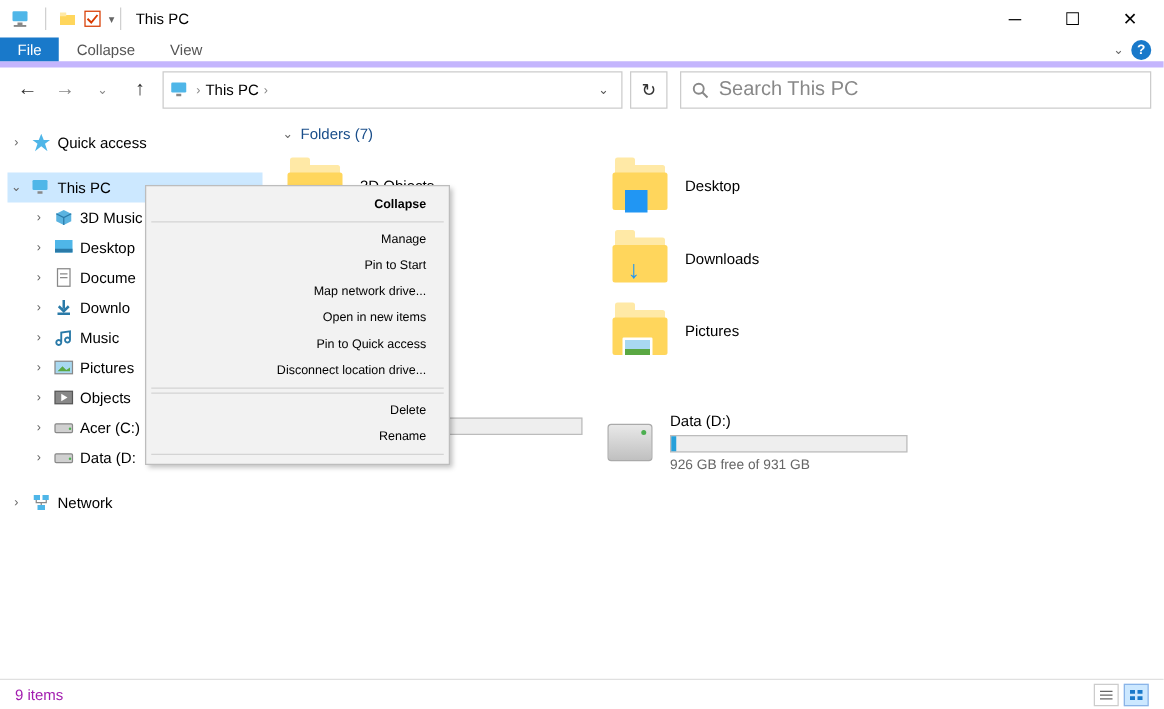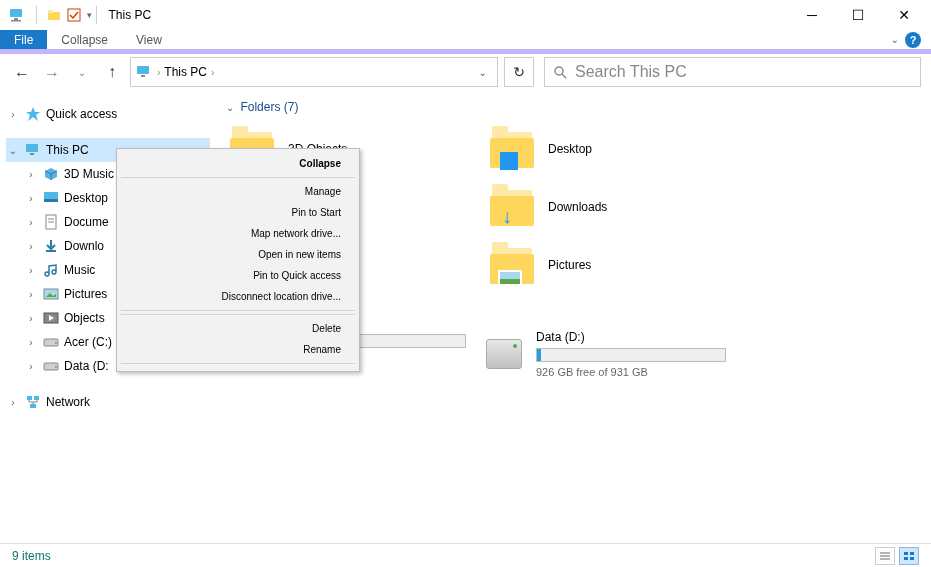--- a/index.html
+++ b/index.html
@@ -75,21 +75,21 @@
 
 
 .context-menu { position: absolute; left: 116px; top: 148px; width: 244px; background: #f2f2f2; border: 1px solid #bdbdbd; box-shadow: 2px 2px 4px rgba(0,0,0,0.25); padding: 4px 2px; z-index: 100; }
 .context-menu .item { padding: 5px 16px; font-size: 10px; cursor: default; text-align: right; }
 .context-menu .item.bold { font-weight: 600; }
 .context-menu .sep { height: 1px; background: #d4d4d4; margin: 3px 2px; }
 .context-menu .item.highlight { background: #fff200; display: inline-block; margin-left: 16px; padding: 2px 4px; }
 .context-menu .highlight-wrap { padding: 3px 0; }
 
 
-.statusbar { position: absolute; bottom: 0; left: 0; right: 0; height: 24px; border-top: 1px solid #e0e0e0; display: flex; align-items: center; padding: 0 12px; font-size: 12px; color: #0f766e; }
+.statusbar { position: absolute; bottom: 0; left: 0; right: 0; height: 24px; border-top: 1px solid #e0e0e0; display: flex; align-items: center; padding: 0 12px; font-size: 12px; color: #a21caf; }
 .statusbar .views { margin-left: auto; display: flex; gap: 4px; }
 .view-btn { width: 20px; height: 18px; border: 1px solid #ccc; display: flex; align-items: center; justify-content: center; font-size: 10px; }
 .view-btn.active { background: #cce8ff; border-color: #8ab4e8; }
 
 
 svg { display: block; }
 </style>
 </head>
 <body>
 

